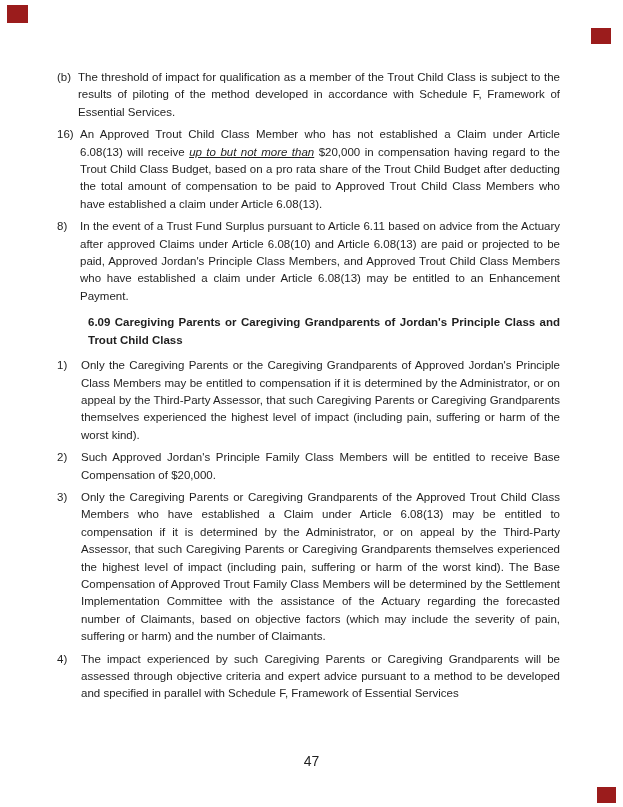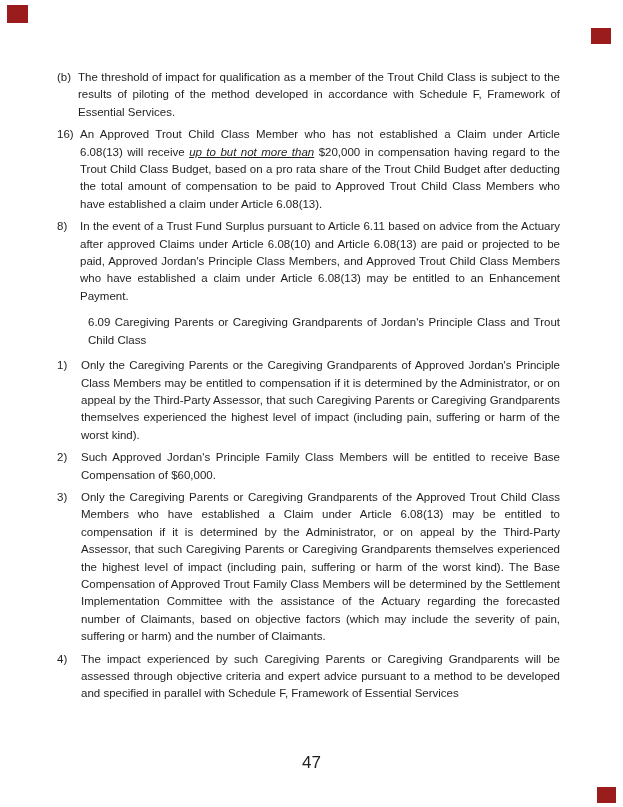--- a/index.html
+++ b/index.html
@@ -18,29 +18,29 @@
     text-align:justify;
   }
   .content p{margin:0 0 5px 0;}
   .cont{margin-left:40px;text-indent:12px;}
   .hang{position:relative;}
   .hang .marker{position:absolute;left:0;top:0;}
   .sub{margin-left:31px;padding-left:21px;}
   .num{padding-left:23px;}
   .numd{padding-left:24px;}
   .heading{
-    font-weight:normal;
+    font-weight:bold;
     margin:9px 0 8px 31px !important;
   }
   .u{text-decoration:underline;font-style:italic;}
   .page-number{
     position:absolute;
     top:753px;left:0;width:100%;
     text-align:center;
-    font-size:17px;
+    font-size:14px;
   }
   .mark{position:absolute;background:#9b1c1c;}
   .mark-tl{left:7px;top:5px;width:21px;height:18px;}
   .mark-tr{left:591px;top:28px;width:20px;height:16px;}
   .mark-br{left:597px;top:787px;width:19px;height:16px;}
 </style>
 </head>
 <body>
 
 <div class="page">
@@ -69,21 +69,21 @@
 
     <p class="heading">6.09 Caregiving Parents or Caregiving Grandparents of Jordan's Principle Class and Trout Child Class</p>
 
     <p class="hang numd">
       <span class="marker">1)</span>
       <span>Only the Caregiving Parents or the Caregiving Grandparents of Approved Jordan's Principle Class Members may be entitled to compensation if it is determined by the Administrator, or on appeal by the Third-Party Assessor, that such Caregiving Parents or Caregiving Grandparents themselves experienced the highest level of impact (including pain, suffering or harm of the worst kind).</span>
     </p>
 
     <p class="hang numd">
       <span class="marker">2)</span>
-      <span>Such Approved Jordan's Principle Family Class Members will be entitled to receive Base Compensation of $60,000.</span>
+      <span>Such Approved Jordan's Principle Family Class Members will be entitled to receive Base Compensation of $20,000.</span>
     </p>
 
     <p class="hang numd">
       <span class="marker">3)</span>
       <span>Only the Caregiving Parents or Caregiving Grandparents of the Approved Trout Child Class Members who have established a Claim under Article 6.08(13) may be entitled to compensation if it is determined by the Administrator, or on appeal by the Third-Party Assessor, that such Caregiving Parents or Caregiving Grandparents themselves experienced the highest level of impact (including pain, suffering or harm of the worst kind). The Base Compensation of Approved Trout Family Class Members will be determined by the Settlement Implementation Committee with the assistance of the Actuary regarding the forecasted number of Claimants, based on objective factors (which may include the severity of pain, suffering or harm) and the number of Claimants.</span>
     </p>
 
     <p class="hang numd">
       <span class="marker">4)</span>
       <span>The impact experienced by such Caregiving Parents or Caregiving Grandparents will be assessed through objective criteria and expert advice pursuant to a method to be developed and specified in parallel with Schedule F, Framework of Essential Services</span>

